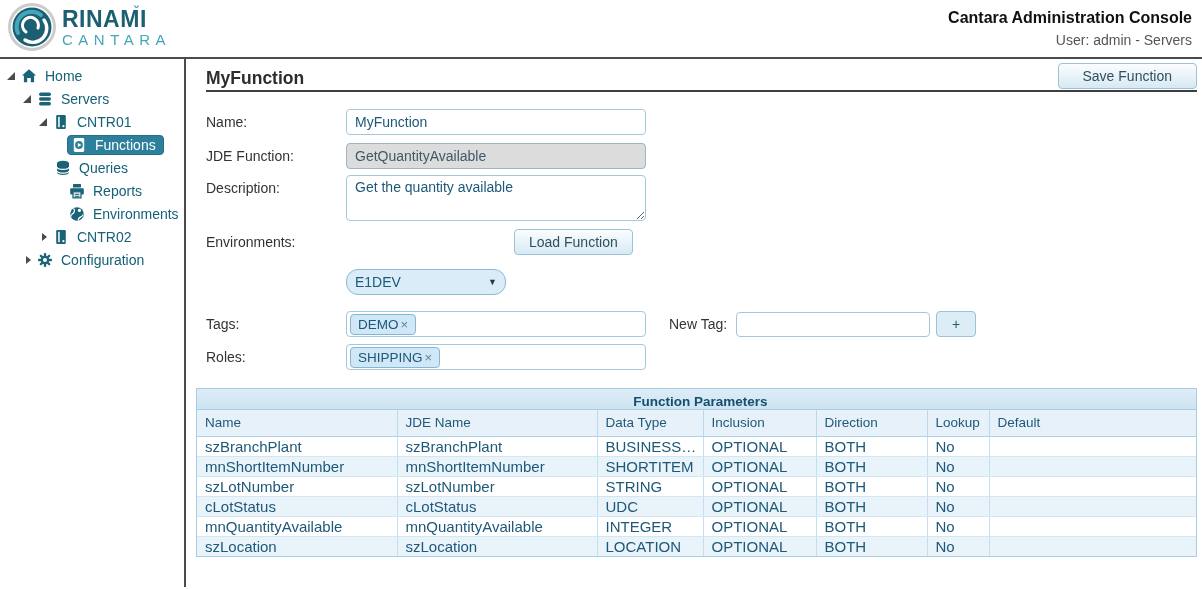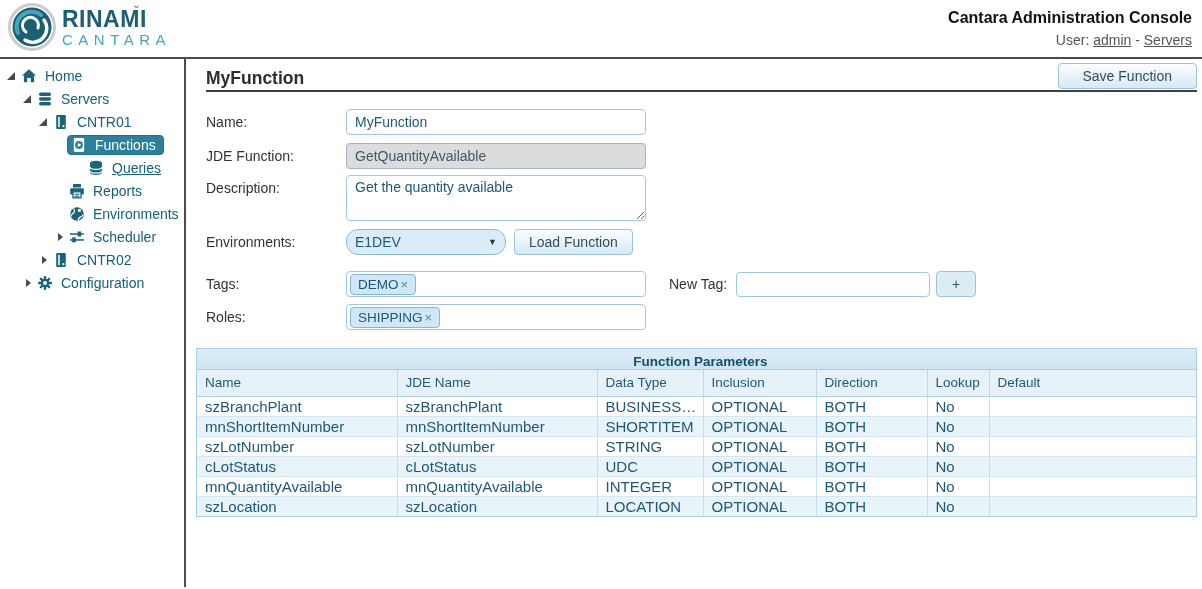--- a/index.html
+++ b/index.html
@@ -11,21 +11,21 @@
   .topbar { height:57px; display:flex; justify-content:space-between; align-items:flex-start; padding:3px 10px 0 8px; }
   .logo { display:flex; align-items:center; gap:6px; }
   .logo-mark svg { display:block; }
   .logo-text { line-height:1; }
   .logo-l1 { font-size:23px; font-weight:bold; color:#1c5f73; letter-spacing:0.5px; }
   .logo-accent { display:inline-block; position:relative; left:-13px; top:-10px; width:0; color:#45a6bb; font-weight:bold; font-size:15px; }
   .logo-l2 { display:block; font-size:15px; font-weight:normal; color:#45a6bb; letter-spacing:5.5px; margin-top:1px; }
   .head-right { text-align:right; padding-top:6px; }
   .app-title { font-size:16px; font-weight:bold; color:#111; }
   .user-line { font-size:14px; color:#555; margin-top:5px; }
-  .user-line a { color:#555; text-decoration:underline; cursor:pointer; }
+  .user-line a { color:#555; cursor:pointer; }
 
   
   .content { display:flex; border-top:2px solid #4b4b4b; height:530px; }
   .sidebar { width:186px; flex:0 0 186px; border-right:2px solid #4b4b4b; padding-top:5px; overflow:hidden; }
   .main { flex:1; position:relative; padding:0 16px 0 20px; }
 
   
   .titem { display:flex; align-items:center; height:23px; font-size:14px; color:#166078; cursor:pointer; white-space:nowrap; }
   .arrow { width:14px; height:14px; flex:0 0 14px; display:inline-flex; align-items:center; justify-content:center; }
   .arrow.expanded::before { content:""; width:0; height:0; border:4px solid transparent; border-right-color:#4a4a4a; border-bottom-color:#4a4a4a; margin-right:2px; }
@@ -48,21 +48,21 @@
 
   
   .form { margin-top:17px; }
   .frow { display:flex; align-items:flex-start; }
   .frow.mb8 { margin-bottom:8px; } .frow.mb6 { margin-bottom:6px; }
   .frow.mb16 { margin-bottom:16px; } .frow.mb7 { margin-bottom:7px; }
   .flabel { width:140px; flex:0 0 140px; font-size:14px; color:#333; line-height:26px; }
   .tinput { width:300px; height:26px; border:1px solid #a3c8de; border-radius:4px; padding:0 8px; font-family:"Liberation Sans",sans-serif; font-size:14px; color:#1d5878; background:#fff; }
   .tinput.disabled { background:#dcdcdc; border-color:#9fb4c0; color:#3f5a66; }
   textarea.tinput { height:46px; padding:3px 8px; resize:both; line-height:17px; }
-  .selectbox { width:160px; height:26px; background:#d9ecf8; border:1px solid #8ebad8; border-radius:12px; display:flex; align-items:center; justify-content:space-between; padding:8px 8px; font-size:14px; color:#1b5a7a; cursor:pointer; }
+  .selectbox { width:160px; height:26px; background:#d9ecf8; border:1px solid #8ebad8; border-radius:12px; display:flex; align-items:center; justify-content:space-between; padding:8px 8px; font-size:14px; color:#1b5a7a; cursor:pointer;margin-top:40px; }
   .selectbox .caret { font-size:9px; color:#333; }
   .load-btn { height:26px; margin-left:8px; padding:0 14px; }
   .chipbox { width:300px; height:26px; border:1px solid #a3c8de; border-radius:4px; background:#fff; display:flex; align-items:center; padding:1px 3px; cursor:text; }
   .chip { display:inline-flex; align-items:center; gap:2px; background:#cfe7f6; border:1px solid #85b6d6; border-radius:4px; padding:2px 7px; font-size:13.5px; color:#1d5878; }
   .chip .x { color:#5f8395; font-size:13px; cursor:pointer; line-height:1; }
   .newtag-group { display:flex; align-items:flex-start; margin-left:23px; }
   .newtag-label { font-size:14px; color:#333; line-height:26px; margin-right:9px; }
   .newtag-input { width:194px; height:25px; margin-top:1px; }
   .plus-btn { width:40px; height:26px; margin-left:6px; background:#dcedf6; border:1px solid #9cc2d8; border-radius:4px; font-size:14px; color:#2a5a6e; cursor:pointer; }
 
@@ -155,21 +155,21 @@
             <span class="ticon">
               <svg viewBox="0 0 16 16">
                 <rect x="2.8" y="1" width="10.4" height="14" rx="1.4"></rect>
                 <circle class="inv" cx="8" cy="8" r="3.9"></circle>
                 <path d="M6.9 5.9v4.2L10.5 8z"></path>
               </svg>
             </span>
             <span class="tlabel">Functions</span>
           </span>
         </div>
-        <div class="titem" style="padding-left: 72px; text-decoration: underline;">
+        <div class="titem" style="padding-left: 39px;">
           <span class="arrow none"></span>
           <span class="tinner">
             <span class="ticon">
               <svg viewBox="0 0 16 16">
                 <ellipse cx="8" cy="3.2" rx="6" ry="2.4"></ellipse>
                 <path d="M2 3.2v9.4c0 1.33 2.69 2.4 6 2.4s6-1.07 6-2.4V3.2z"></path>
                 <path d="M2 6.9c0 1.33 2.69 2.4 6 2.4s6-1.07 6-2.4M2 10.8c0 1.33 2.69 2.4 6 2.4s6-1.07 6-2.4" fill="none" stroke="#fff" stroke-width="1.2"></path>
               </svg>
             </span>
             <span class="tlabel">Queries</span>
@@ -195,34 +195,20 @@
           <span class="tinner">
             <span class="ticon">
               <svg viewBox="0 0 16 16">
                 <circle cx="8" cy="8" r="6.8"></circle>
                 <path d="M4.6 2.5c2 2.4.4 4.5-1.6 5.7-1 .6-1.3 1.6-.9 2.6" fill="none" stroke="#fff" stroke-width="1.2"></path>
                 <path d="M9.4 14.5c-.4-2 .8-3 2.4-3.6 1.2-.4 2-1.4 2.2-2.4" fill="none" stroke="#fff" stroke-width="1.2"></path>
                 <circle cx="10.4" cy="4.4" r="1.6" fill="#fff"></circle>
               </svg>
             </span>
             <span class="tlabel">Environments</span>
-          </span>
-        </div>
-        <div class="titem" style="padding-left: 53px;">
-          <span class="arrow collapsed"></span>
-          <span class="tinner">
-            <span class="ticon">
-              <svg viewBox="0 0 16 16">
-                <rect x="1" y="4.3" width="14" height="1.5"></rect>
-                <rect x="1" y="10.2" width="14" height="1.5"></rect>
-                <rect x="8.6" y="2.5" width="3.6" height="5"></rect>
-                <rect x="3.2" y="8.4" width="3.6" height="5"></rect>
-              </svg>
-            </span>
-            <span class="tlabel">Scheduler</span>
           </span>
         </div>
         <div class="titem" style="padding-left: 37px;">
           <span class="arrow collapsed"></span>
           <span class="tinner">
             <span class="ticon">
               <svg viewBox="0 0 16 16">
                 <rect x="3.2" y="1" width="9.6" height="14" rx="1.2"></rect>
                 <rect x="5.2" y="2.8" width="1.5" height="10.4" fill="#fff"></rect>
                 <circle cx="10.4" cy="12.2" r="1.1" fill="#fff"></circle>

